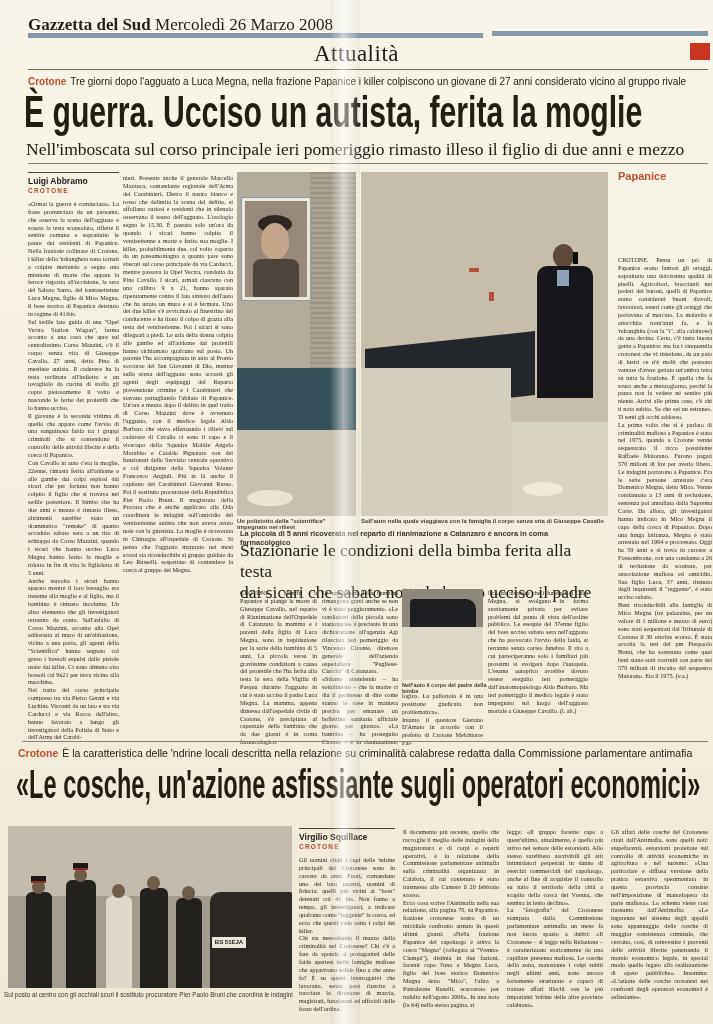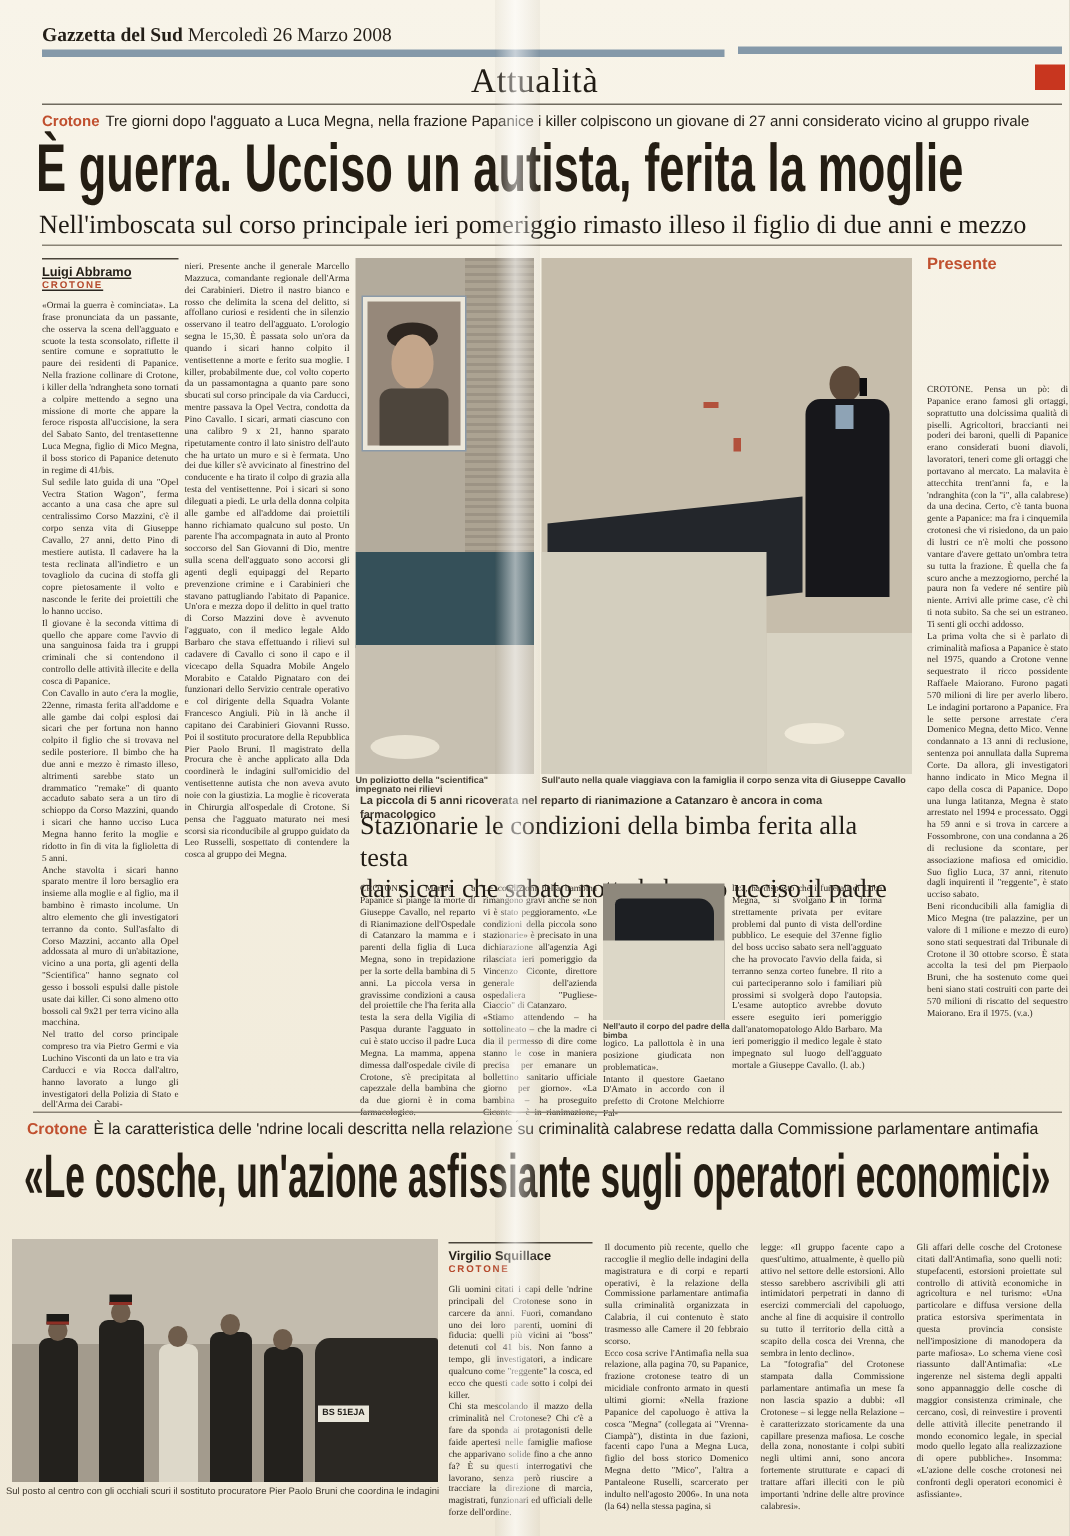--- a/index.html
+++ b/index.html
@@ -3,21 +3,21 @@
 <meta charset="utf-8">
 <style>
   html,body{margin:0;padding:0;background:#d8d2c4;}
   .page{position:relative;width:713px;height:1024px;overflow:hidden;margin:0 auto;
     background:linear-gradient(180deg,#f8f4e9 0%,#f5f0e2 35%,#f2ecdc 70%,#f0e9d8 100%);
     font-family:"Liberation Serif",serif;color:#2c2620;}
   .abs{position:absolute;}
   .fold{left:330px;top:0;width:30px;height:1024px;pointer-events:none;
     background:linear-gradient(90deg,rgba(90,80,60,.05),rgba(255,255,255,.55) 45%,rgba(90,80,60,.06));}
   
-  .masthead{left:28px;top:15px;font-size:13px;white-space:nowrap;color:#241f18;}
+  .masthead{left:28px;top:15px;font-size:17px;white-space:nowrap;color:#241f18;}
   .masthead .paper{font-weight:bold;}
   .band{height:5px;background:#8599a9;top:33px;}
   .band-l{left:28px;width:455px;}
   .band-r{left:492px;top:31px;width:216px;}
   .section-title{left:0;top:41px;width:713px;text-align:center;font-size:23px;color:#211c15;letter-spacing:.5px;}
   .page-box{left:690px;top:43px;width:20px;height:17px;background:#c8361f;}
   .rule{background:#6f6a5e;height:1px;}
   .rule-a{left:28px;top:69px;width:680px;}
   .rule-b{left:28px;top:163px;width:680px;background:#8a8376;}
   .rule-c{left:22px;top:741px;width:686px;background:#8a8376;}
@@ -31,21 +31,21 @@
     font-family:"Liberation Sans",sans-serif;font-weight:bold;color:#241d13;}
   .lead-headline{left:24px;top:88px;}
   .lead-headline .squeeze{font-size:45px;line-height:48px;transform:scaleX(.67);}
   .lead-subhead{left:26px;top:139px;width:684px;font-size:17.5px;color:#1f1a14;}
   .bot-headline{left:16px;top:761px;}
   .bot-headline .squeeze{font-size:41px;line-height:46px;transform:scaleX(.575);}
   
   .byline{font-family:"Liberation Sans",sans-serif;border-top:1px solid #4a443a;padding-top:3px;}
   .byline .bname{font-weight:bold;font-size:8.5px;color:#221d16;display:block;}
   .byline .bcity{font-weight:bold;font-size:6.5px;letter-spacing:1.2px;color:#b5492c;display:block;margin-top:1px;}
-  .byline1{left:28px;top:172px;width:91px;text-decoration:underline;}
+  .byline1{left:28px;top:172px;width:91px;}
   .byline2{left:299px;top:828px;width:96px;}
   
   .col{font-size:6.2px;line-height:7.85px;text-align:justify;white-space:pre-line;
     overflow:hidden;color:#2d2720;}
   .lead-col1{left:28px;top:200px;width:91px;height:540px;}
   .lead-col2{left:123px;top:174px;width:110px;height:566px;}
   .sb-body{left:618px;top:256px;width:94px;height:498px;}
   .mid-col{top:589px;height:159px;}
   .mid-col1{left:240px;width:77px;}
   .mid-col2{left:322px;width:76px;}
@@ -163,21 +163,21 @@
     <div class="carfront"></div>
     <div class="lamp2"></div>
     <div class="head"></div>
     <div class="body"></div>
     <div class="phone"></div>
     <div class="shirt"></div>
   </div>
   <div class="abs cap cap1">Un poliziotto della "scientifica" impegnato nei rilievi</div>
   <div class="abs cap cap2">Sull'auto nella quale viaggiava con la famiglia il corpo senza vita di Giuseppe Cavallo</div>
 
-  <div class="abs sb-kicker">Presente</div>
+  <div class="abs sb-kicker">Papanice</div>
   <div class="abs col sb-body">CROTONE. Pensa un pò: di Papanice erano famosi gli ortaggi, soprattutto una dolcissima qualità di piselli. Agricoltori, braccianti nei poderi dei baroni, quelli di Papanice erano considerati buoni diavoli, lavoratori, teneri come gli ortaggi che portavano al mercato. La malavita è attecchita trent'anni fa, e la 'ndranghita (con la "i", alla calabrese) da una decina. Certo, c'è tanta buona gente a Papanice: ma fra i cinquemila crotonesi che vi risiedono, da un paio di lustri ce n'è molti che possono vantare d'avere gettato un'ombra tetra su tutta la frazione. È quella che fa scuro anche a mezzogiorno, perché la paura non fa vedere né sentire più niente. Arrivi alle prime case, c'è chi ti nota subito. Sa che sei un estraneo. Ti senti gli occhi addosso.
 La prima volta che si è parlato di criminalità mafiosa a Papanice è stato nel 1975, quando a Crotone venne sequestrato il ricco possidente Raffaele Maiorano. Furono pagati 570 milioni di lire per averlo libero. Le indagini portarono a Papanice. Fra le sette persone arrestate c'era Domenico Megna, detto Mico. Venne condannato a 13 anni di reclusione, sentenza poi annullata dalla Suprema Corte. Da allora, gli investigatori hanno indicato in Mico Megna il capo della cosca di Papanice. Dopo una lunga latitanza, Megna è stato arrestato nel 1994 e processato. Oggi ha 59 anni e si trova in carcere a Fossombrone, con una condanna a 26 di reclusione da scontare, per associazione mafiosa ed omicidio. Suo figlio Luca, 37 anni, ritenuto dagli inquirenti il "reggente", è stato ucciso sabato.
 Beni riconducibili alla famiglia di Mico Megna (tre palazzine, per un valore di 1 milione e mezzo di euro) sono stati sequestrati dal Tribunale di Crotone il 30 ottobre scorso. È stata accolta la tesi del pm Pierpaolo Bruni, che ha sostenuto come quei beni siano stati costruiti con parte dei 570 milioni di riscatto del sequestro Maiorano. Era il 1975. (v.a.)</div>
 
   <div class="abs mid-overline">La piccola di 5 anni ricoverata nel reparto di rianimazione a Catanzaro è ancora in coma farmacologico</div>
   <div class="abs mid-headline">Stazionarie le condizioni della bimba ferita alla testa
 dai sicari che sabato notte le hanno ucciso il padre</div>
   <div class="abs col mid-col mid-col1">CROTONE. Mentre a Papanice si piange la morte di Giuseppe Cavallo, nel reparto di Rianimazione dell'Ospedale di Catanzaro la mamma e i parenti della figlia di Luca Megna, sono in trepidazione per la sorte della bambina di 5 anni. La piccola versa in gravissime condizioni a causa del proiettile che l'ha ferita alla testa la sera della Vigilia di Pasqua durante l'agguato in cui è stato ucciso il padre Luca Megna. La mamma, appena dimessa dall'ospedale civile di Crotone, s'è precipitata al capezzale della bambina che da due giorni è in coma farmacologico.</div>
   <div class="abs col mid-col mid-col2">Le condizioni della bambina rimangono gravi anche se non vi è stato peggioramento. «Le condizioni della piccola sono stazionarie» è precisato in una dichiarazione all'agenzia Agi rilasciata ieri pomeriggio da Vincenzo Ciconte, direttore generale dell'azienda ospedaliera "Pugliese-Ciaccio" di Catanzaro.
 «Stiamo attendendo – ha sottolineato – che la madre ci dia il permesso di dire come stanno le cose in maniera precisa per emanare un bollettino sanitario ufficiale giorno per giorno». «La bambina – ha proseguito Ciconte – è in rianimazione, in coma farmaco-</div>

